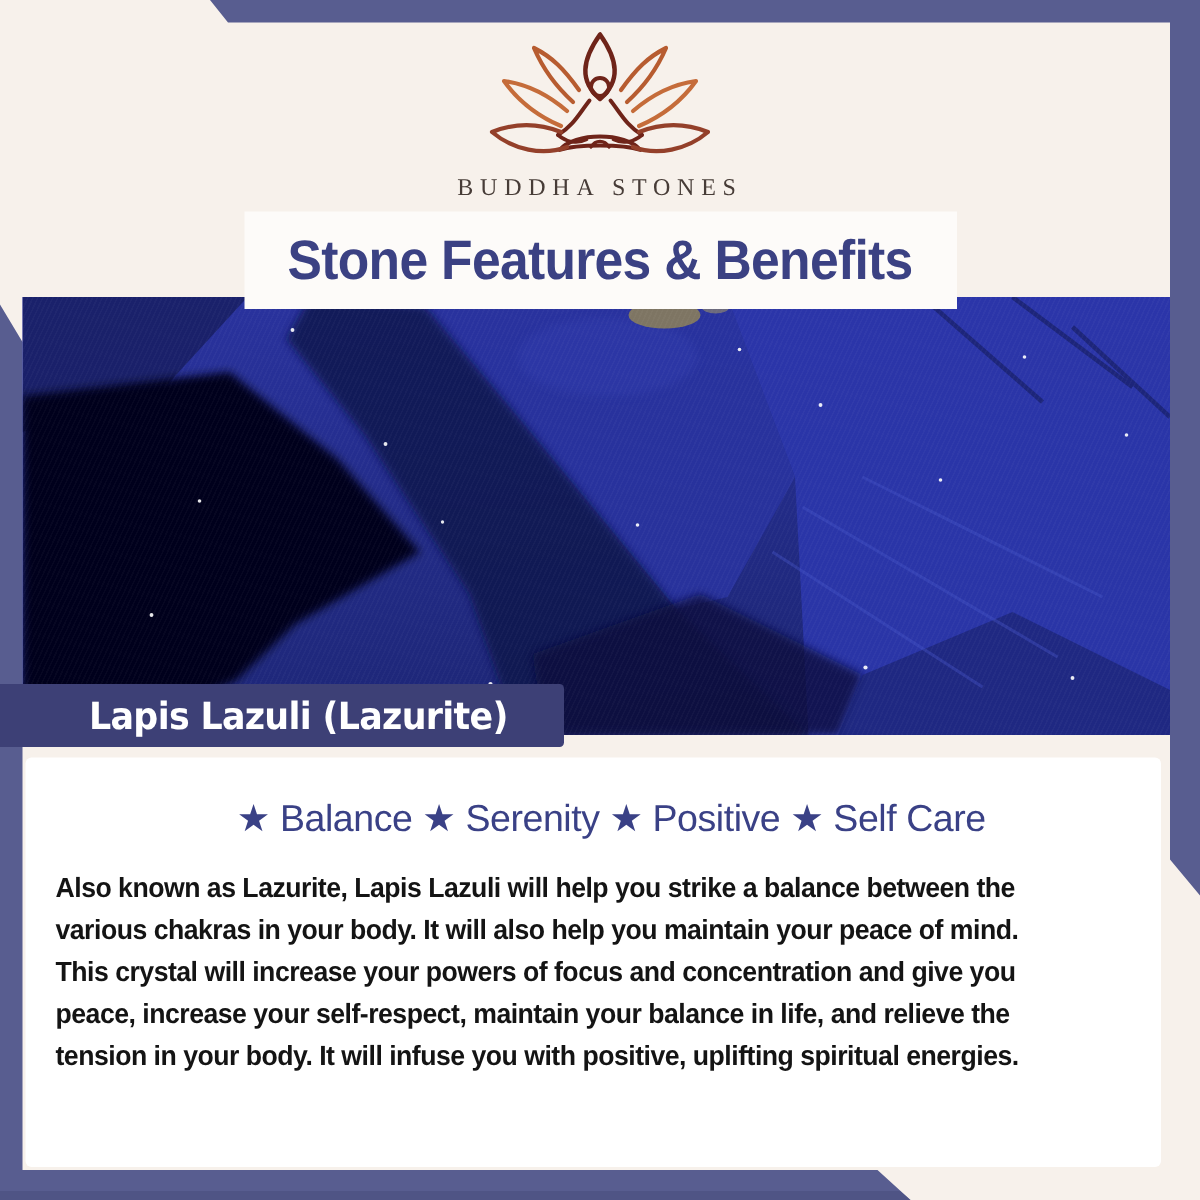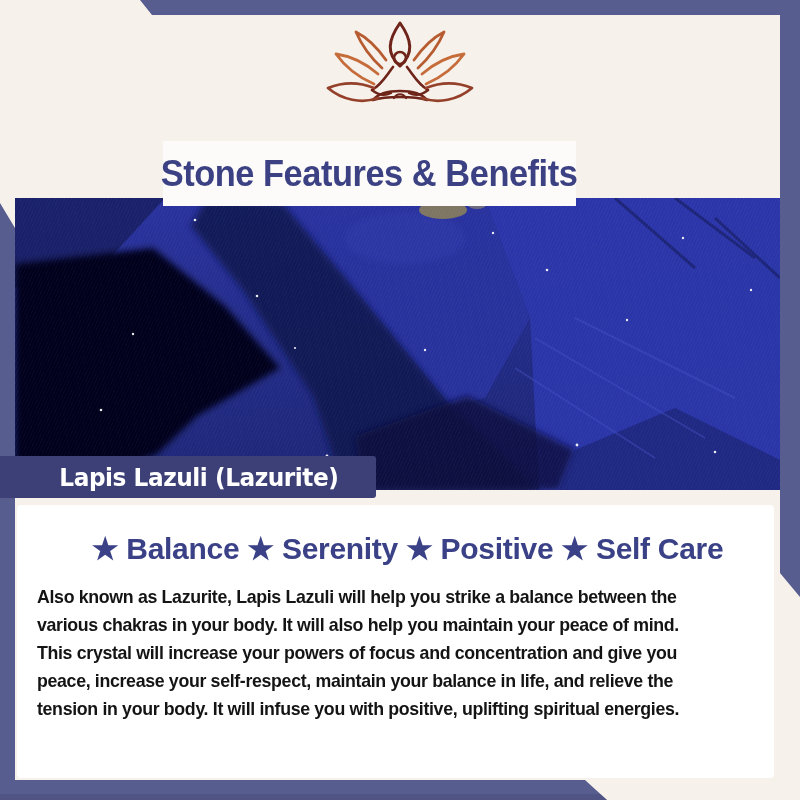--- a/index.html
+++ b/index.html
@@ -12,21 +12,21 @@
   .frame-svg{position:absolute;left:0;top:0;z-index:1;}
   
   .logo-wrap{position:absolute;top:18px;left:0;width:800px;text-align:center;z-index:2;}
   .brand-name{
     position:absolute;top:117px;left:0;width:800px;text-align:center;
     font-family:"Liberation Serif",serif;font-size:16px;letter-spacing:4.5px;
     color:#473c37;z-index:2;
   }
   
   .title-strip{
-    position:absolute;left:163px;top:141px;width:413px;height:65px;
+    position:absolute;left:163px;top:141px;width:475px;height:65px;
     background:#fdfbf9;z-index:4;display:flex;align-items:center;justify-content:center;
   }
   .title-strip span{
     font-size:37px;font-weight:bold;color:#3b4183;letter-spacing:-0.5px;
     transform:scaleX(.93);transform-origin:center;white-space:nowrap;
   }
   
   .stone{
     position:absolute;left:15px;top:198px;width:765px;height:292px;z-index:3;
     background:#222c96;overflow:hidden;
@@ -46,21 +46,21 @@
     font-family:"DejaVu Sans",sans-serif;letter-spacing:-0.5px;
     transform:scaleX(.93);transform-origin:left center;white-space:nowrap;
   }
   
   .content-box{
     position:absolute;left:17px;top:505px;width:757px;height:273px;z-index:2;
     background:#ffffff;border-radius:4px;
   }
   .benefit-line{
     margin-top:26px;text-align:center;
-    font-size:30px;font-weight:bold;color:#3a4186;letter-spacing:-0.3px;
+    font-size:25px;font-weight:normal;color:#3a4186;letter-spacing:-0.3px;
     white-space:nowrap;
     padding-left:24px;
   }
   .desc{margin-top:17px;padding-left:20px;}
   .desc-line{
     font-size:18.5px;font-weight:bold;color:#141414;line-height:28px;
     letter-spacing:-0.35px;white-space:nowrap;
     transform:scaleX(.96);transform-origin:left center;
   }
 </style>
@@ -86,20 +86,21 @@
         <path d="M79,80 C82,75 88,75 91,80" stroke="#6f2419" stroke-width="2.2"></path>
         <path d="M71,42 C61,28 53,20 41,14 C47,28 56,40 67,50" stroke="#b75c30" stroke-width="2.8"></path>
         <path d="M63,56 C49,44 36,38 21,36 C31,50 45,60 59,66" stroke="#c56c3a" stroke-width="2.8"></path>
         <path d="M59,70 C44,64 28,64 13,70 C27,82 47,86 63,80" stroke="#94402a" stroke-width="2.8"></path>
         <path d="M99,42 C109,28 117,20 129,14 C123,28 114,40 103,50" stroke="#b75c30" stroke-width="2.8"></path>
         <path d="M107,56 C121,44 134,38 149,36 C139,50 125,60 111,66" stroke="#c56c3a" stroke-width="2.8"></path>
         <path d="M111,70 C126,64 142,64 157,70 C143,82 123,86 107,80" stroke="#94402a" stroke-width="2.8"></path>
       </g>
     </svg>
   </div>
+  <div class="brand-name">BUDDHA STONES</div>
 
   <div class="title-strip">
     <span>Stone Features &amp; Benefits</span>
   </div>
 
   <div class="stone">
     <svg width="765" height="292" viewBox="0 0 765 292" preserveAspectRatio="none">
       <defs>
         <linearGradient id="bg" x1="0" y1="0" x2="0.25" y2="1">
           <stop offset="0" stop-color="#2a33a0"></stop>

